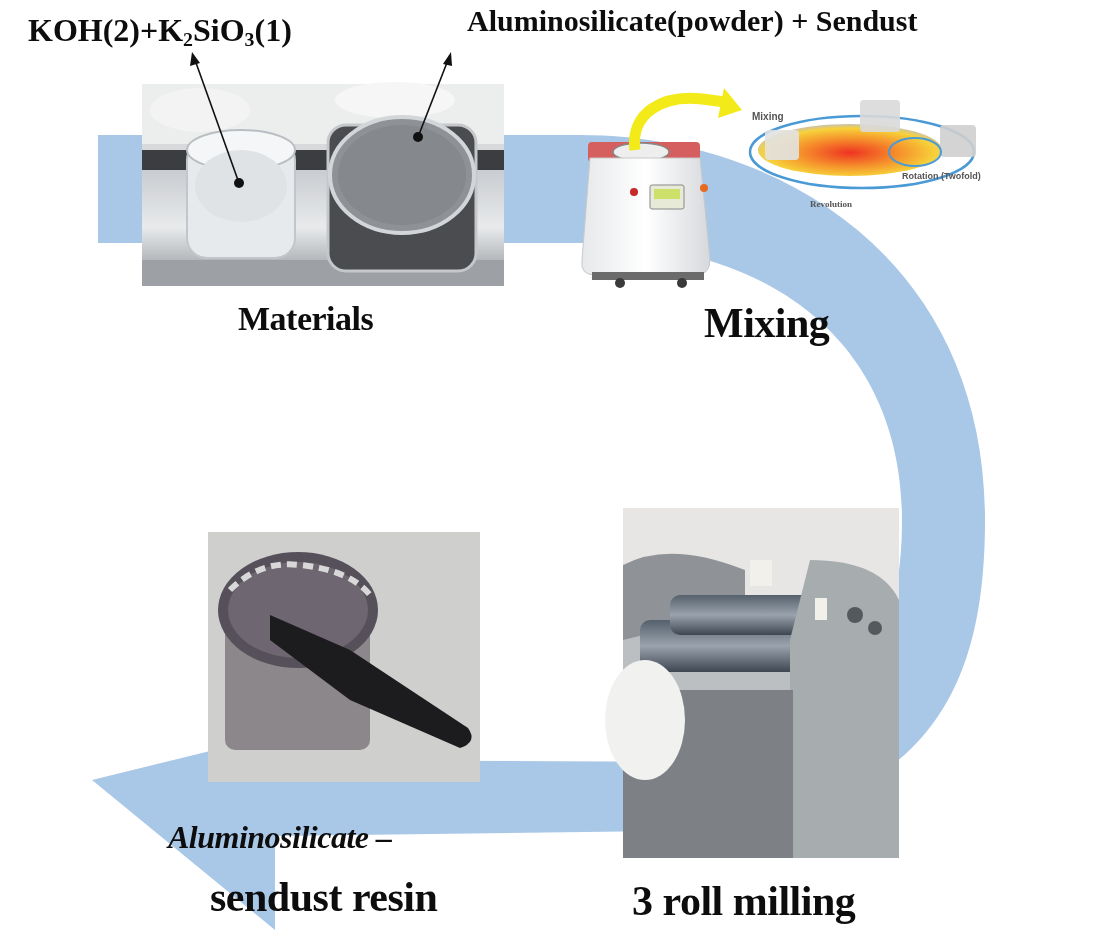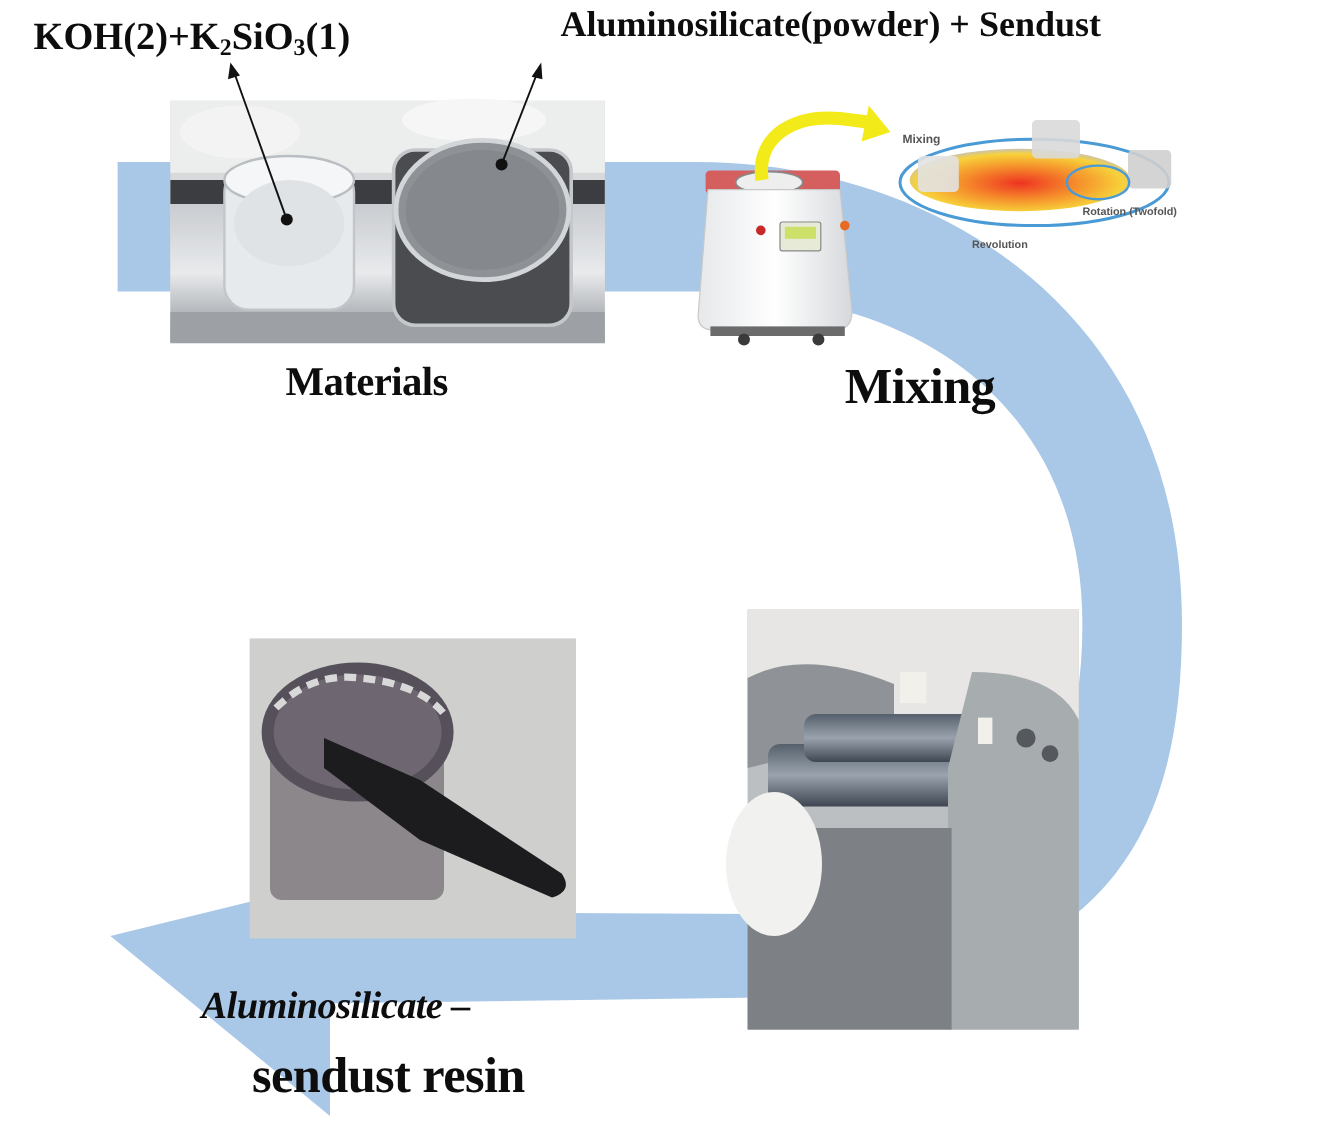--- a/index.html
+++ b/index.html
@@ -120,19 +120,20 @@
     <rect x="795" y="598" width="12" height="22" fill="#f2f0ea"></rect>
   </g>
 </svg>
 
 <div class="lbl" style="left:8px;top:14px;font-size:32px;"><span>KOH(2)+K</span><sub>2</sub><span>SiO</span><sub>3</sub><span>(1)</span></div>
 
 <div class="lbl" style="left:447px;top:6px;font-size:30px;">Aluminosilicate(powder) + Sendust</div>
 
 <div class="lbl" style="left:218px;top:302px;font-size:34px;letter-spacing:-0.5px;">Materials</div>
 <div class="lbl" style="left:684px;top:302px;font-size:42px;letter-spacing:-0.5px;text-align:right;">Mixing</div>
+<div class="lbl" style="left:612px;top:880px;font-size:42px;letter-spacing:-0.5px;">3 roll milling</div>
 <div class="lbl" style="left:148px;top:821px;font-size:32px;letter-spacing:-0.5px;font-style:italic;">Aluminosilicate –</div>
 <div class="lbl" style="left:190px;top:876px;font-size:42px;letter-spacing:-0.5px;">sendust resin</div>
 
 <div class="lbl" style="left:732px;top:112px;font-size:10px;font-family:'Liberation Sans',sans-serif;color:#555;">Mixing</div>
 <div class="lbl" style="left:882px;top:172px;font-size:9px;font-family:'Liberation Sans',sans-serif;color:#555;">Rotation (Twofold)</div>
-<div class="lbl" style="left:790px;top:200px;font-size:9px;font-family:Liberation Sans, sans-serif;color:#555;text-align:center;">Revolution</div>
+<div class="lbl" style="left:790px;top:200px;font-size:9px;font-family:Liberation Serif, serif;color:#555;text-align:center;">Revolution</div>
 </div>
 
 </body></html>

